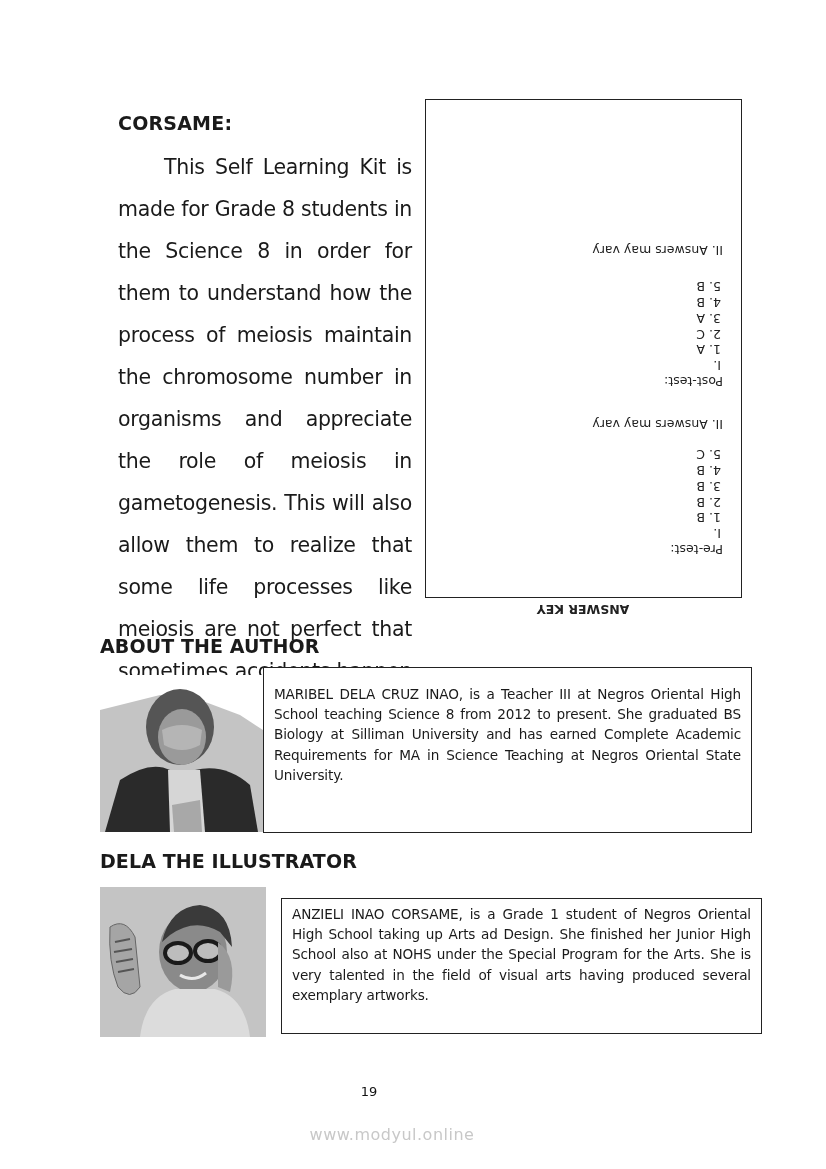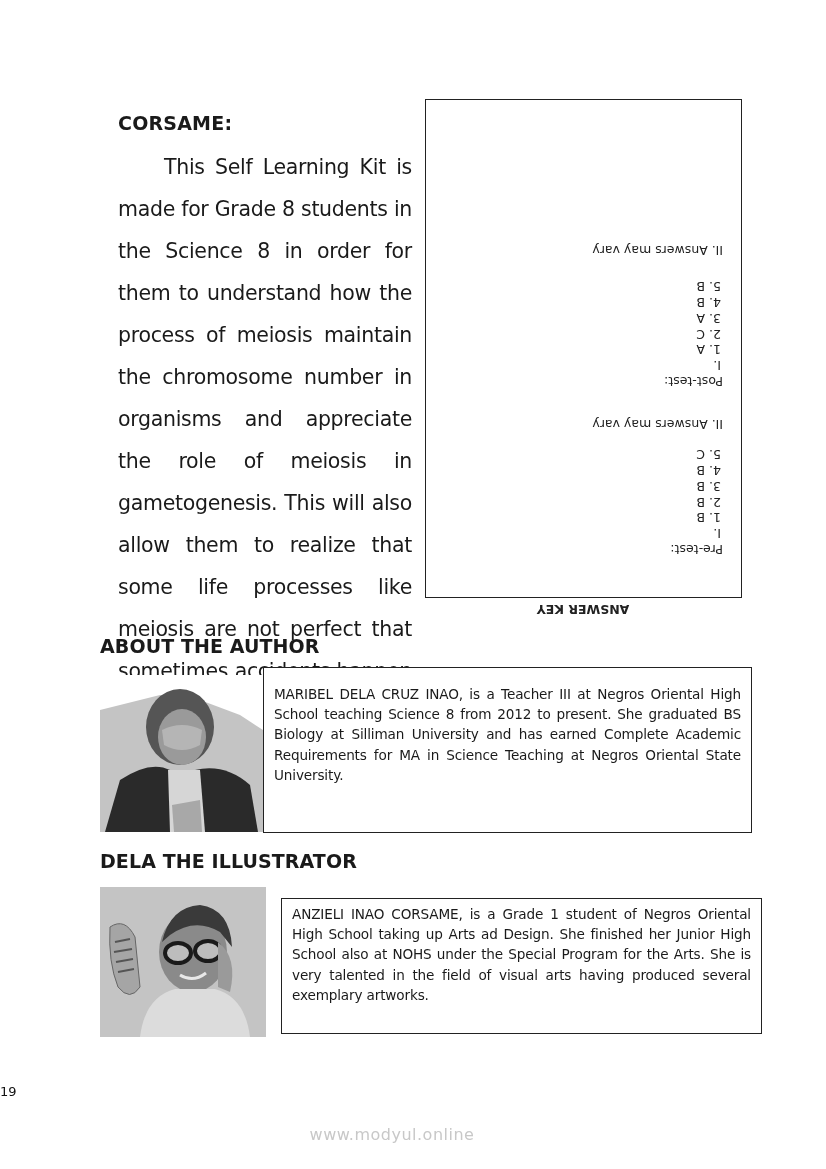--- a/index.html
+++ b/index.html
@@ -50,21 +50,21 @@
   .bio-box { border: 1.5px solid #222; box-sizing: border-box; background: #fff; }
   #author-box { left: 263px; top: 667px; width: 489px; height: 166px; }
   #illustrator-box { left: 281px; top: 898px; width: 481px; height: 136px; }
   .bio-text {
     position: absolute; font-size: 13.6px; line-height: 20.2px;
     text-align: justify; text-align-last: left; color: #1a1a1a; letter-spacing: -0.15px;
   }
   #author-text { left: 10px; top: 16px; width: 467px; }
   #illustrator-text { left: 10px; top: 5px; width: 459px; }
 
-  #page-number { left: 0; width: 738px; top: 1084px; text-align: left; font-size: 13px; color: #111; }
+  #page-number { left: 0; width: 738px; top: 1084px; text-align: center; font-size: 13px; color: #111; }
   #watermark { left: 0; width: 784px; top: 1125px; text-align: center; font-size: 16px; color: #c8c8c8; letter-spacing: 0.5px; }
 </style>
 </head>
 <body>
 
 <div id="synopsis-heading" class="abs">CORSAME:</div>
 <div id="synopsis-body" class="abs"><span class="indent"></span><span>This Self Learning Kit is made for Grade 8 students in the Science 8 in order for them to understand how the process of meiosis maintain the chromosome number in organisms and appreciate the role of meiosis in gametogenesis. This will also allow them to realize that some life processes like meiosis are not perfect that sometimes accidents happen leading to unusual conditions.</span></div>
 
 <div id="answer-key-box" class="abs">
   <div id="answer-key-inner">

